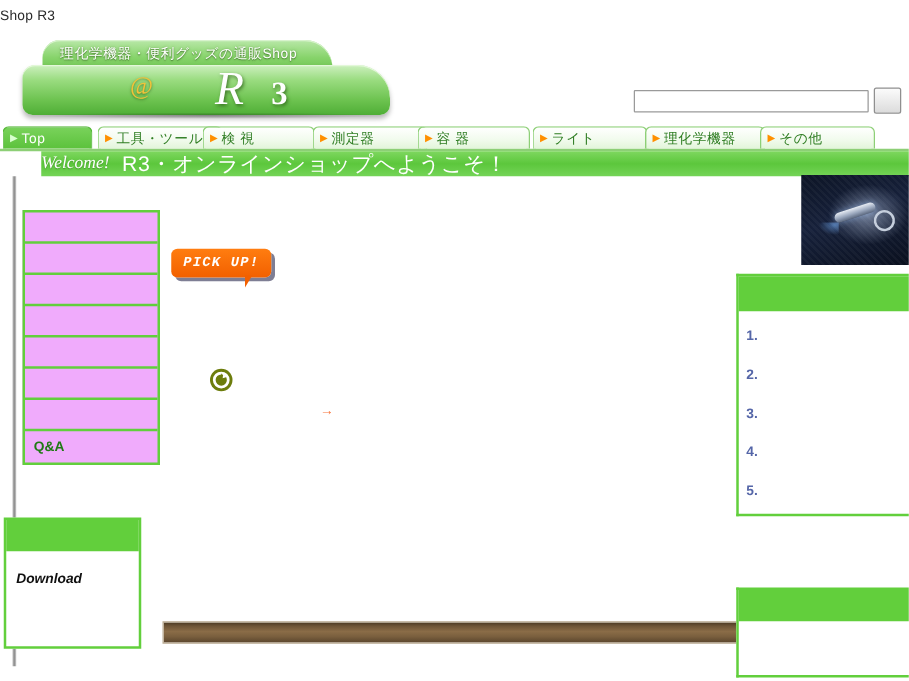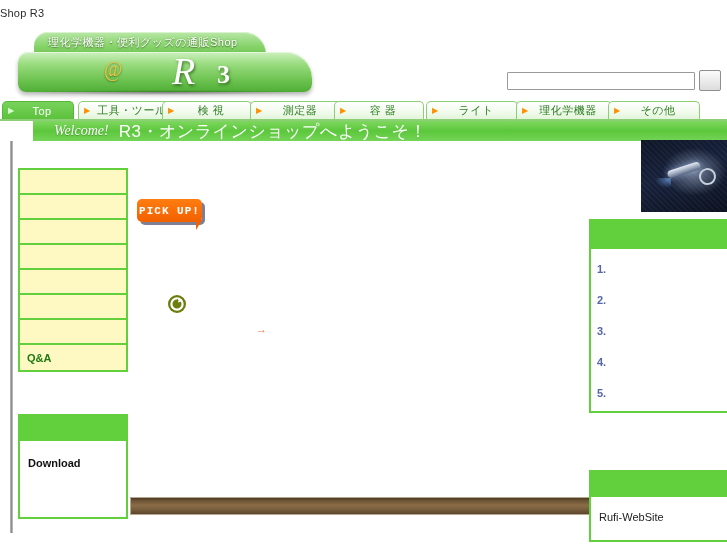--- a/index.html
+++ b/index.html
@@ -172,21 +172,21 @@
   }
   .tab .arrow {
     color: #ff9000;
     font-size: 8px;
     margin: 0 3px 0 5px;
     line-height: 1;
   }
   .tab.active .arrow { color: #d9ffd0; }
   .tab .tlabel {
     flex: 1;
-    text-align: center;
+    text-align: left;
     padding-right: 6px;
     letter-spacing: .5px;
   }
   .nav-underline {
     position: absolute;
     top: 119px;
     left: 0;
     width: 727px;
     height: 2px;
     background: #8dcf76;
@@ -201,21 +201,20 @@
     height: 20px;
     background: linear-gradient(180deg,#7ed75f 0%, #5cc73c 50%, #74d457 100%);
     display: flex;
     align-items: center;
     color: #ffffff;
   }
   .welcome-word {
     font-family: "Liberation Serif", serif;
     font-style: italic;
     font-size: 14px;
-    margin-left: 21px;
     text-shadow: 0 1px 1px rgba(40,90,20,.5);
   }
   .welcome-text {
     font-size: 17px;
     margin-left: 10px;
     letter-spacing: .5px;
   }
 
   
   .left-rail {
@@ -227,72 +226,74 @@
     background: linear-gradient(90deg,#bdbdbd,#8e8e8e,#cccccc);
   }
 
   
   .side-menu {
     position: absolute;
     left: 18px;
     top: 168px;
     width: 110px;
     border: 2px solid #62cf3c;
-    background: #fef9c3;
+    background: #f0abfc;
     box-sizing: border-box;
   }
   .side-menu-item {
     height: 25px;
     border-bottom: 2px solid #62cf3c;
     box-sizing: border-box;
     display: flex;
     align-items: center;
     padding-left: 7px;
     font-size: 11px;
     font-weight: bold;
     color: #1f7a14;
     cursor: pointer;
   }
   .side-menu-item:last-child { border-bottom: none; }
 
   
   .download-panel {
     position: absolute;
-    left: 18px;
+    left: 3px;
     top: 414px;
     width: 110px;
     height: 105px;
     border: 2px solid #62cf3c;
     background: #fff;
     box-sizing: border-box;
+    font-style: italic;
   }
   .download-head {
     height: 25px;
     background: #62cf3c;
   }
   .download-body {
     padding: 16px 0 0 8px;
     font-size: 11px;
     font-weight: bold;
     color: #111;
   }
 
   
   .pickup {
     position: absolute;
     left: 137px;
     top: 199px;
-    width: 65px;
+    width: 80px;
     height: 23px;
     border-radius: 5px;
     background: linear-gradient(180deg,#ff7d10 0%, #f26000 100%);
     box-shadow: 3px 3px 0 rgba(20,20,60,.55);
     display: flex;
     align-items: center;
     justify-content: center;
+    font-style: italic;
   }
   .pickup span {
     color: #ffffff;
     font-size: 11px;
     font-weight: bold;
     font-family: "Liberation Mono", monospace;
     letter-spacing: 1px;
   }
   .pickup-tail {
     position: absolute;
@@ -535,14 +536,13 @@
       <div class="rank-item">1.</div>
       <div class="rank-item">2.</div>
       <div class="rank-item">3.</div>
       <div class="rank-item">4.</div>
       <div class="rank-item">5.</div>
     </div>
 </div>
 
 <div class="link-panel">
   <div class="link-head"></div>
-  <div class="link-body">Rufi-WebSite</div>
 </div>
 
 </body></html>

